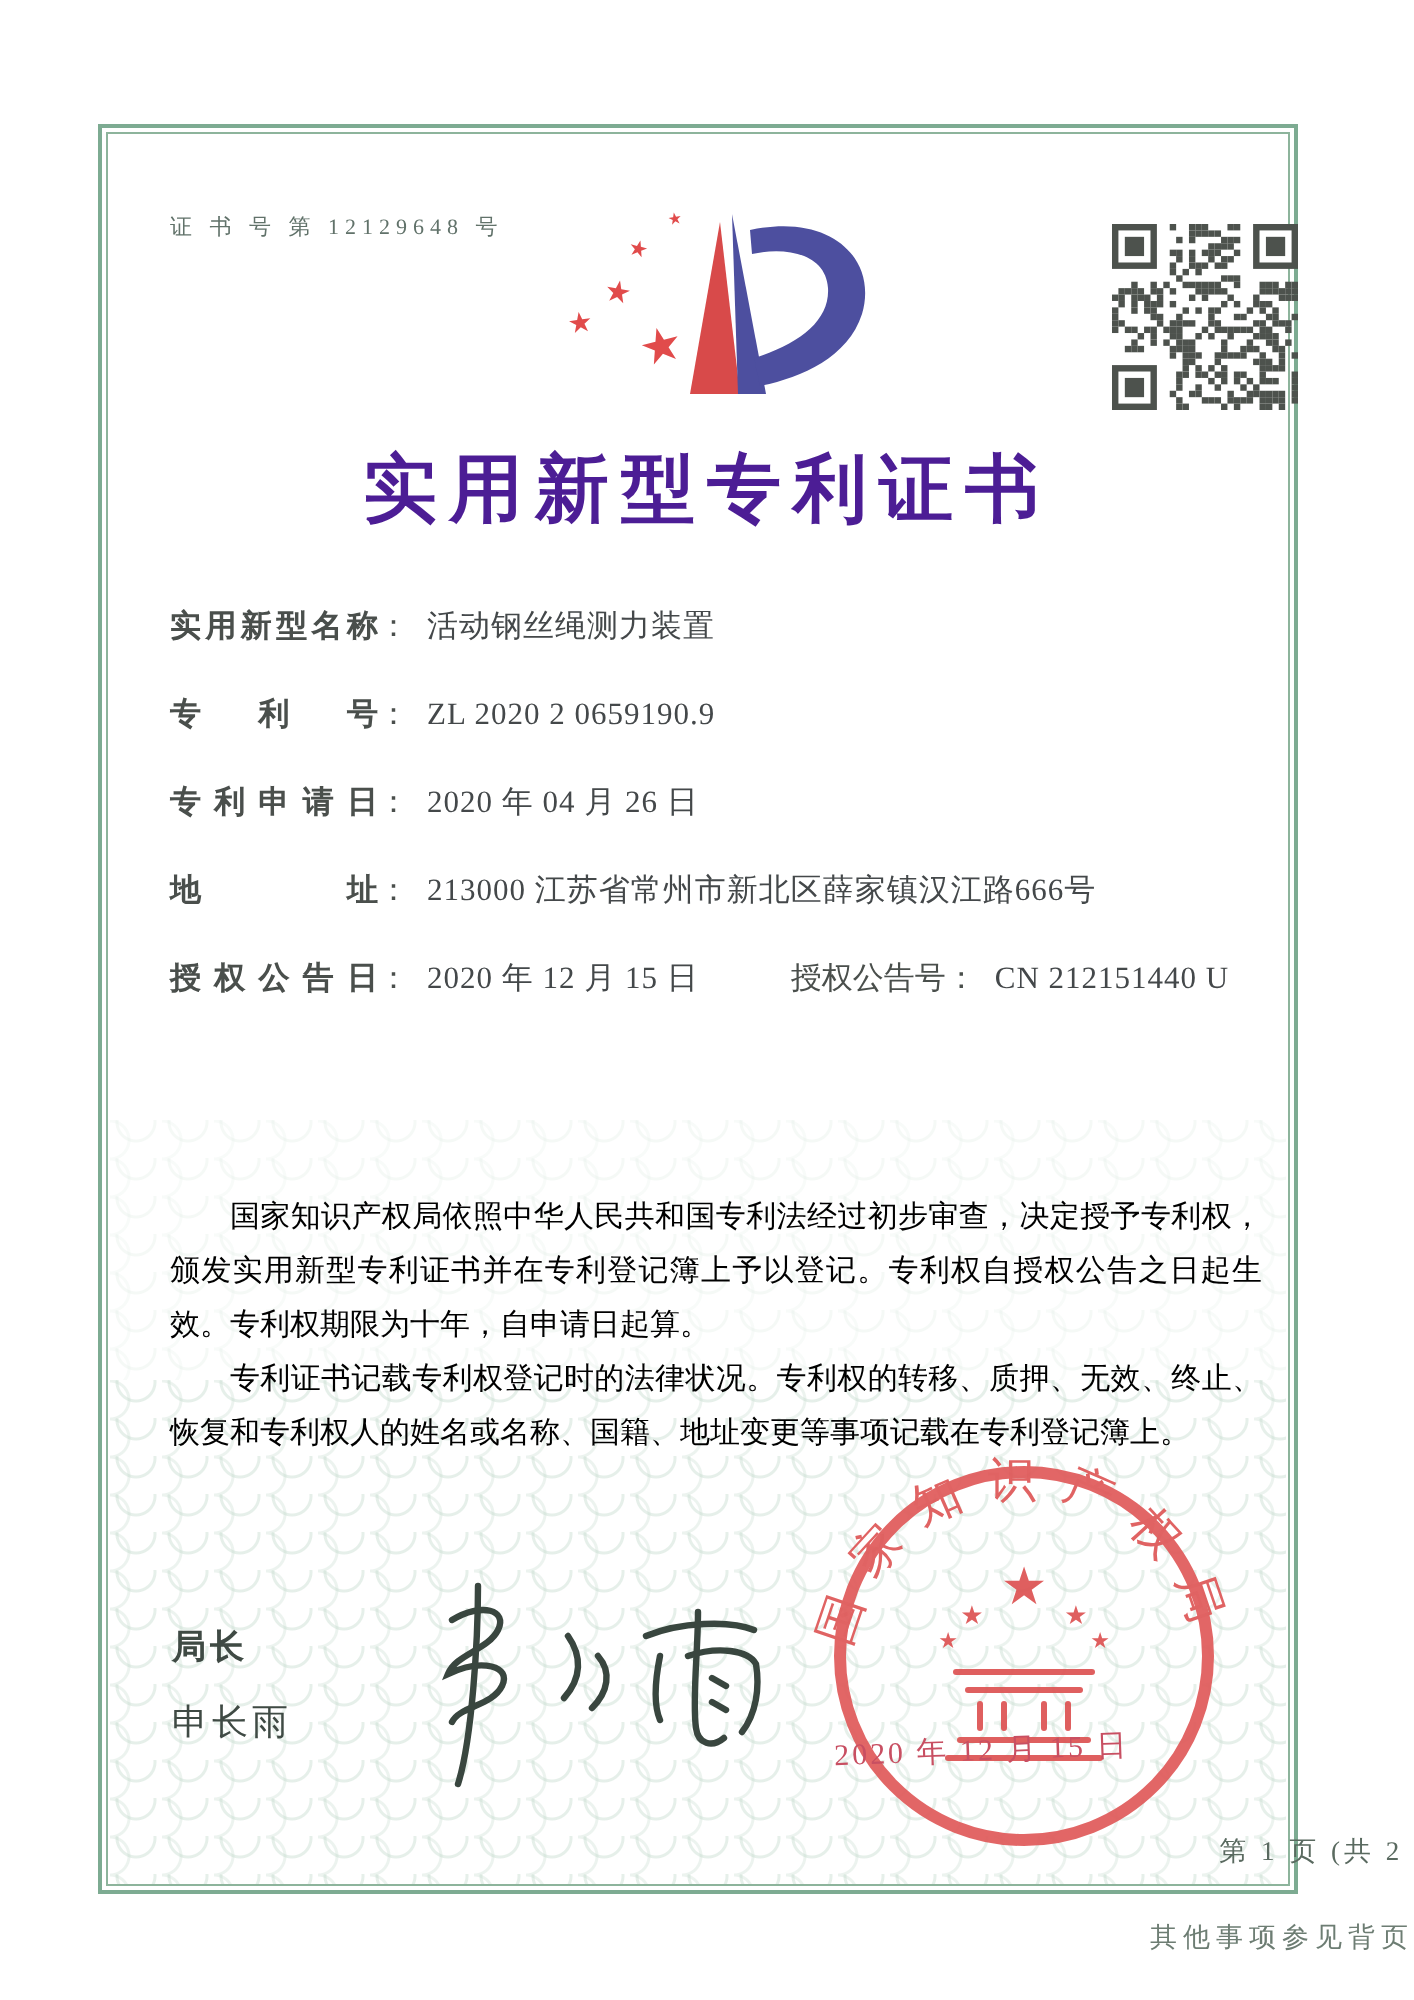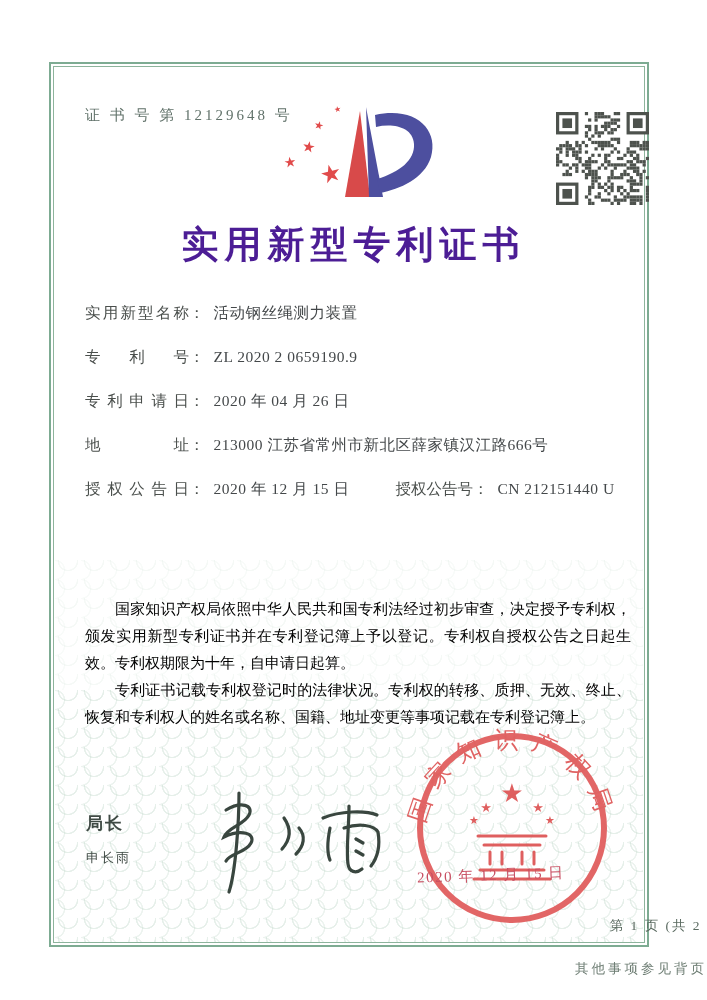--- a/index.html
+++ b/index.html
@@ -21,49 +21,49 @@
     position:absolute;left:55px;top:690px;width:588px;height:252px;
     background:
       radial-gradient(circle 11px at 13px 1px, rgba(255,255,255,0) 8.5px, rgba(134,180,152,.38) 9px 10px, rgba(255,255,255,0) 10.5px),
       radial-gradient(circle 11px at 0px 10px, rgba(255,255,255,0) 8.5px, rgba(134,180,152,.28) 9px 10px, rgba(255,255,255,0) 10.5px);
     background-size:26px 19px;
     opacity:.55;pointer-events:none;
   }
   .watermark.upper{top:560px;height:130px;opacity:.22;}
   
   .cert-no{
-    position:absolute;left:85px;top:106px;font-size:15px;letter-spacing:3px;color:#61726a;
+    position:absolute;left:85px;top:106px;font-size:11px;letter-spacing:3px;color:#61726a;
   }
   .logo{position:absolute;left:276px;top:98px;width:170px;height:114px;}
   .logo .star{position:absolute;color:#e14b4b;line-height:1;}
   .qr{position:absolute;left:556px;top:112px;width:93px;height:93px;}
   .title{
     position:absolute;left:0;top:220px;width:100%;text-align:center;
     font-size:37px;font-weight:600;letter-spacing:6px;color:#4c1d95;
   }
   
   .fields{position:absolute;left:85px;top:303px;width:545px;font-size:15.5px;color:#4a4f4c;}
   .frow{height:44px;white-space:nowrap;}
   .flabel{
     display:inline-block;width:104px;text-align:justify;text-align-last:justify;
-    vertical-align:top;color:#4a4f4c;
+    vertical-align:top;color:#4a4f4c;font-weight:bold;
   }
   .colon{display:inline-block;margin-right:9px;}
   .fvalue{color:#44484a;letter-spacing:.5px;margin-top:48px;}
   .fpair2{margin-left:46px;}
   .fpair2 .flabel2{color:#4a4f4c;}
   
   .paras{
     position:absolute;left:85px;top:596px;width:546px;font-size:15px;line-height:27px;
     text-align:justify;color:#000000;
   }
   .paras p{margin:0;text-indent:2em;}
   
   .sig-title{position:absolute;left:86px;top:812px;font-size:17px;letter-spacing:2px;color:#3f4a44;font-weight:bold;}
-  .sig-name{position:absolute;left:86px;top:849px;font-size:13px;letter-spacing:2px;color:#3f4a44;}
+  .sig-name{position:absolute;left:86px;top:849px;font-size:18px;letter-spacing:2px;color:#3f4a44;}
   .sig-script{position:absolute;left:178px;top:786px;width:216px;height:112px;}
   
   .seal{position:absolute;left:406px;top:724px;width:212px;height:212px;opacity:.92;}
   .seal-date{
     position:absolute;left:417px;top:866px;font-size:15px;letter-spacing:1.5px;
     color:#c84f62;transform:rotate(-2deg);
   }
   
   .page-no{
     position:absolute;left:0;top:917px;width:100%;text-align:right;

